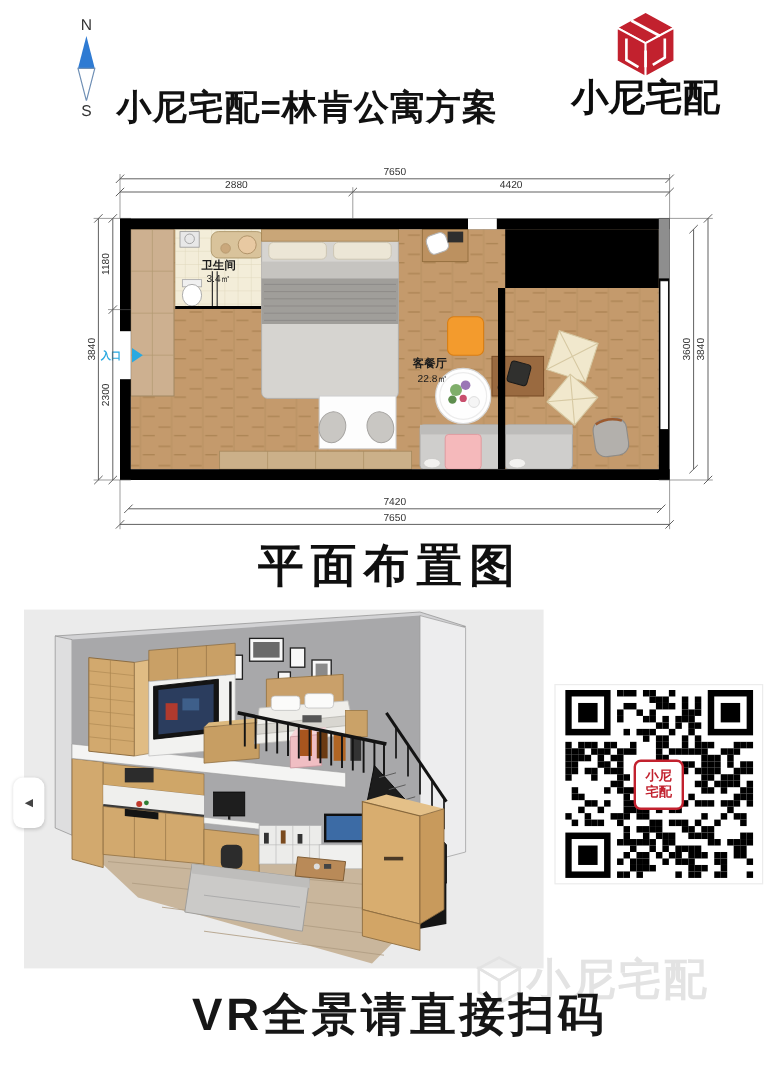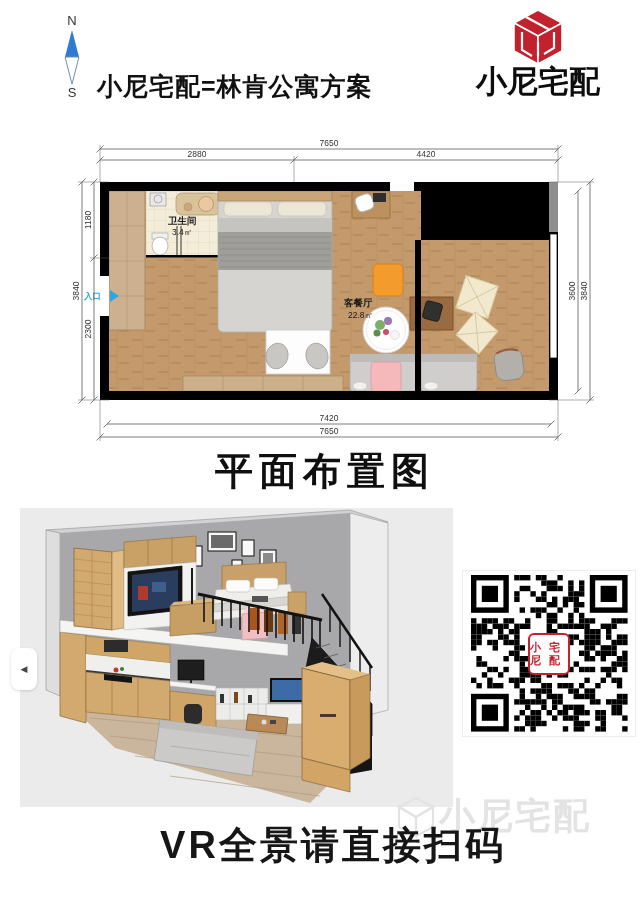--- a/index.html
+++ b/index.html
@@ -2,41 +2,41 @@
 <html><head>
 <meta charset="utf-8">
 <style>
   html,body{margin:0;padding:0;background:#fff;}
   body{font-family:"Liberation Sans","DejaVu Sans",sans-serif;}
   #page{position:relative;width:640px;height:905px;background:#fff;overflow:hidden;}
 
   
   .compass{position:absolute;left:51px;top:14px;width:42px;text-align:center;}
   .compass .letter{display:block;font-size:13px;color:#333;line-height:14px;}
-  .title{position:absolute;left:97px;top:70px;font-size:25px;font-weight:700;color:#111;letter-spacing:1px;white-space:nowrap;}
+  .title{position:absolute;left:97px;top:70px;font-size:29px;font-weight:700;color:#111;letter-spacing:1px;white-space:nowrap;}
   .brand{position:absolute;left:468px;top:8px;width:140px;text-align:center;}
   .brand .brand-text{display:block;font-size:31px;font-weight:900;color:#0d0d0d;letter-spacing:0px;line-height:32px;white-space:nowrap;}
 
   
   .plan-svg{position:absolute;left:0;top:138px;}
   .plan-caption{position:absolute;left:0;top:446px;width:650px;text-align:center;
     font-size:38px;font-weight:700;color:#0f0f0f;letter-spacing:6px;}
 
   
   .viewer{position:absolute;left:20px;top:508px;width:433px;height:299px;background:#ebebeb;}
   .viewer-tab{position:absolute;left:-9px;top:140px;width:26px;height:42px;background:#fff;
     border-radius:8px;box-shadow:0 1px 3px rgba(0,0,0,.15);display:flex;align-items:center;justify-content:center;
     font-size:9px;color:#444;cursor:pointer;}
 
   
   .qr-card{position:absolute;left:462px;top:570px;width:172px;height:165px;background:#fff;
     border:1px solid #ececec;display:flex;align-items:center;justify-content:center;}
   .qr-wrap{position:relative;width:157px;height:157px;}
   .qr-logo{position:absolute;left:50%;top:50%;transform:translate(-50%,-50%);width:38px;height:38px;
-    background:#fff;border:2.5px solid #c2212e;border-radius:6px;display:flex;flex-direction:row;
+    background:#fff;border:2.5px solid #c2212e;border-radius:6px;display:flex;flex-direction:column;
     align-items:center;justify-content:center;line-height:13px;font-size:11px;font-weight:900;color:#c2212e;}
 
   
   .vr-cta{position:absolute;left:0;top:820px;width:666px;text-align:center;
     font-size:38px;font-weight:600;color:#161616;letter-spacing:3px;}
   .watermark{position:absolute;left:396px;top:792px;display:flex;align-items:center;gap:3px;}
   .watermark .wm-text{font-size:36px;font-weight:900;color:#e3e3e3;letter-spacing:2px;white-space:nowrap;}
 </style>
 </head>
 <body>

